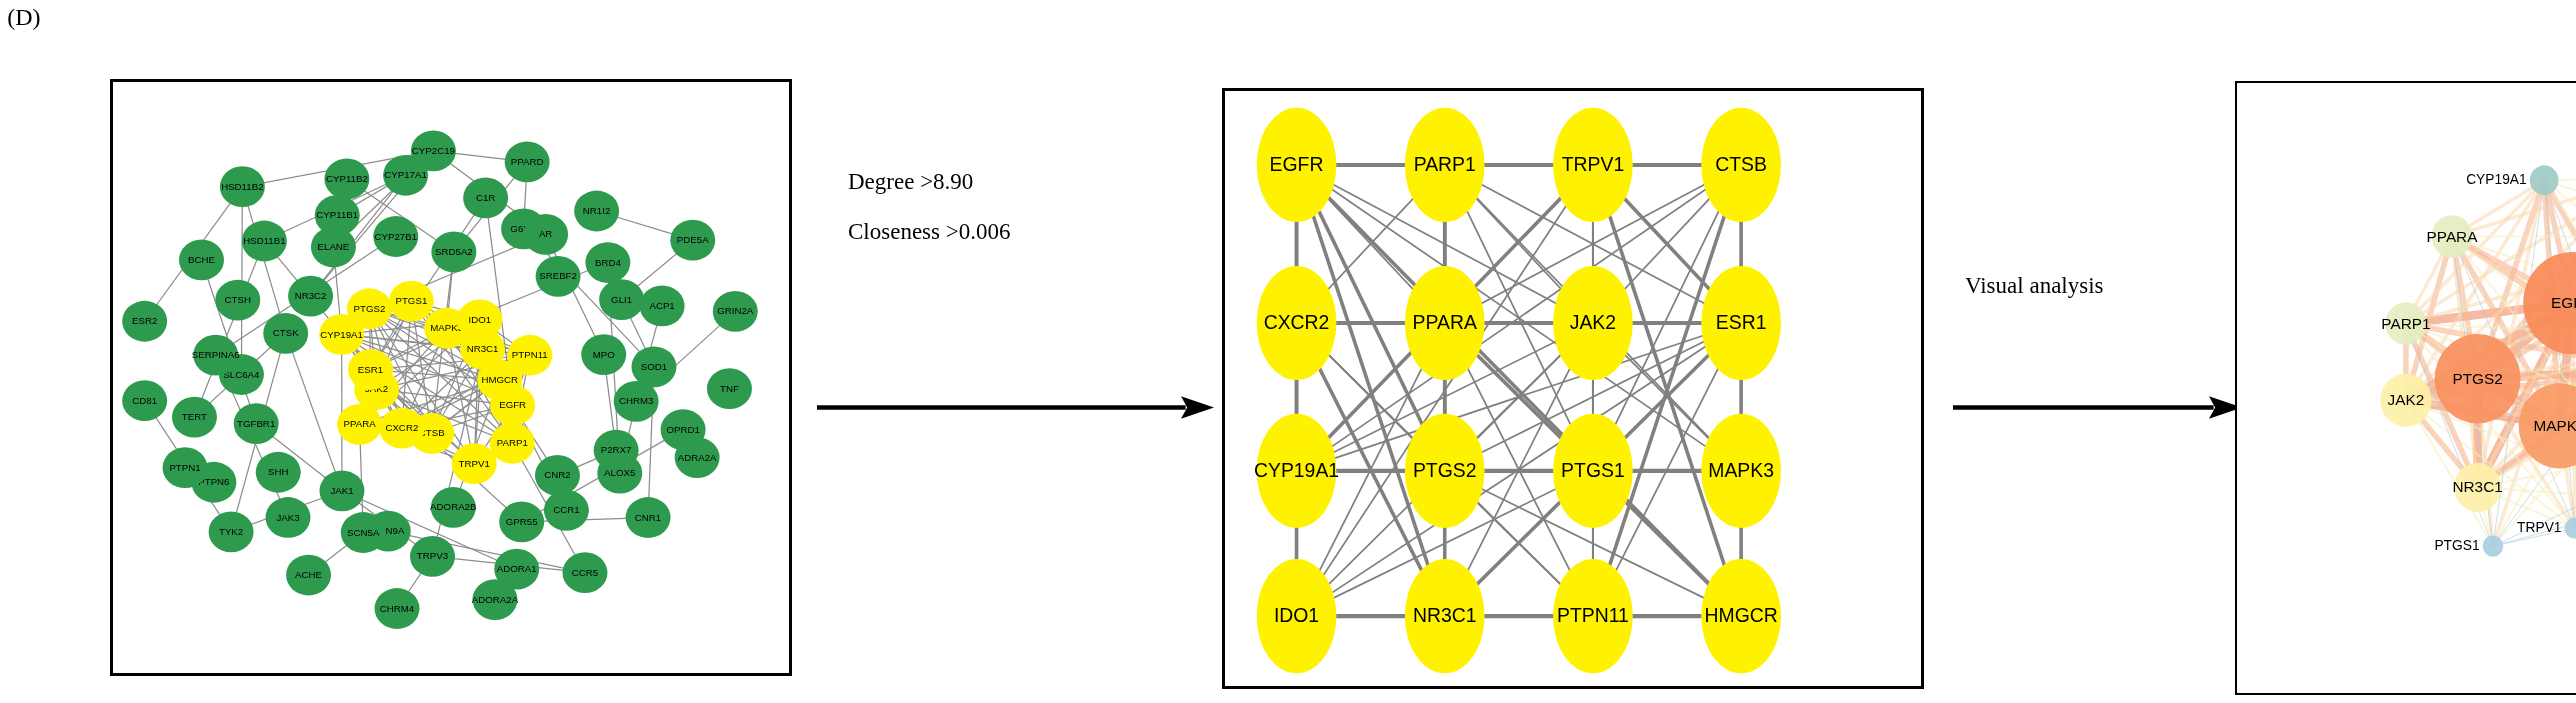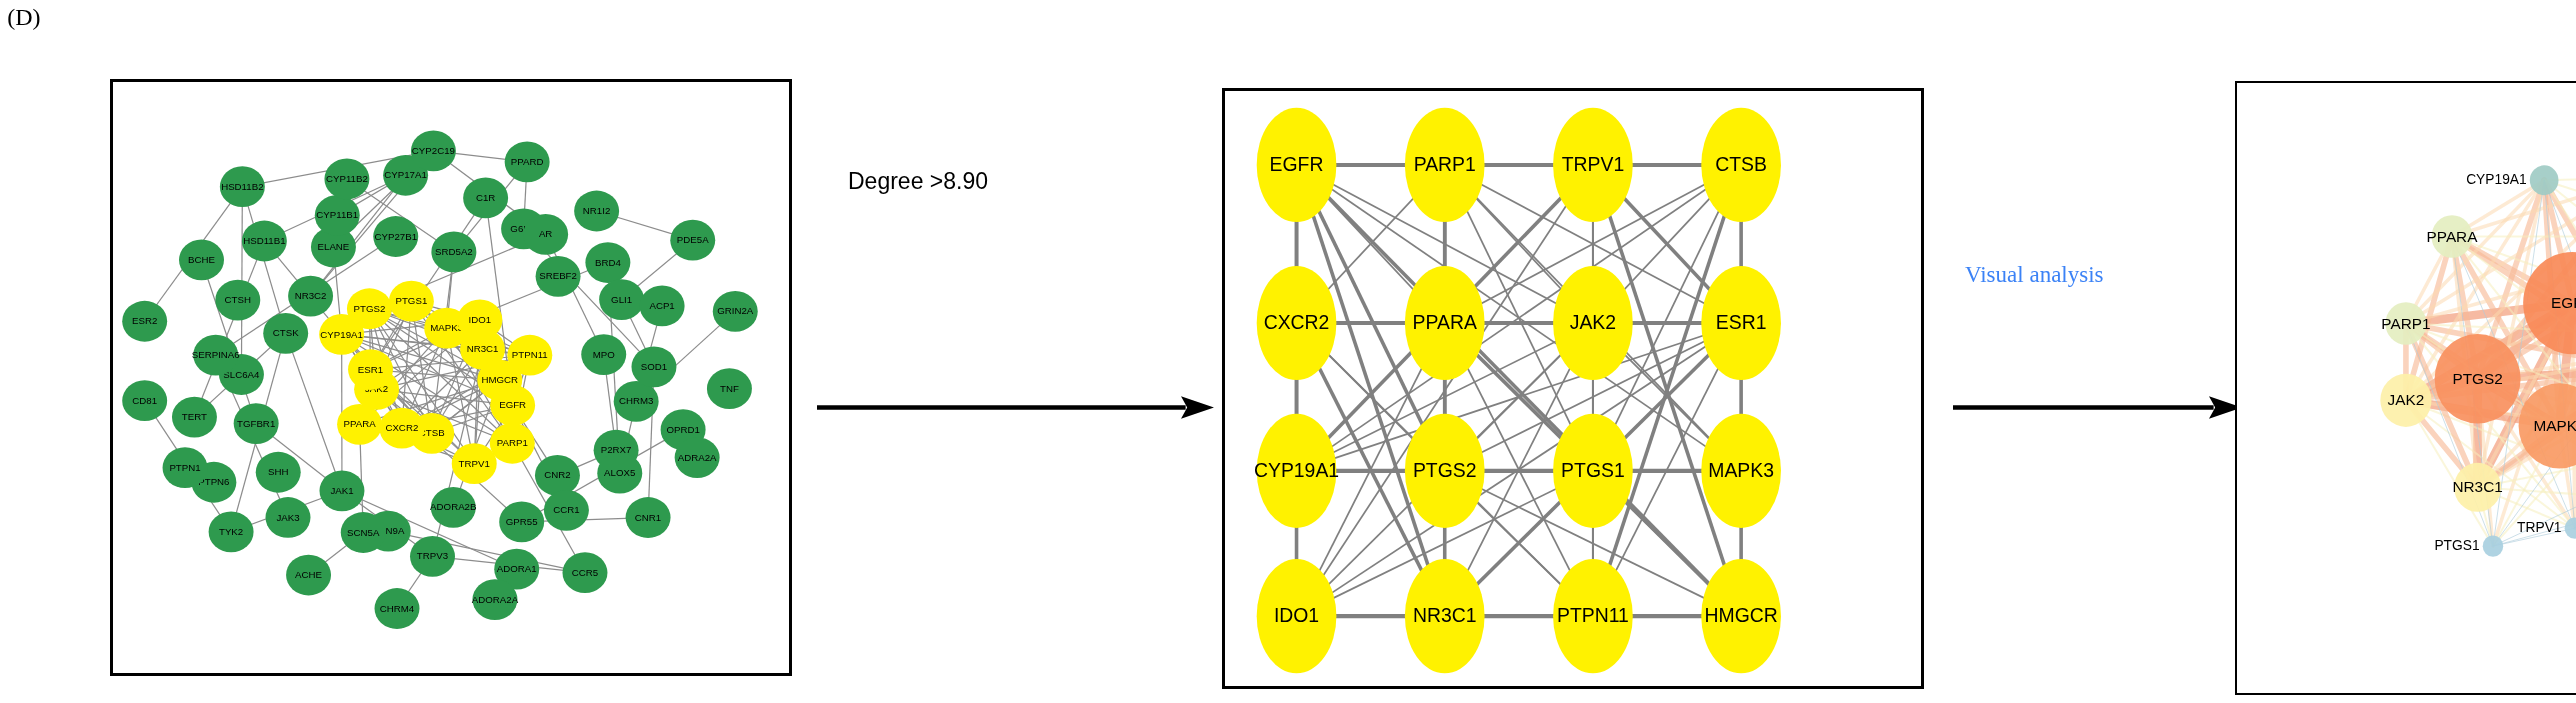--- a/index.html
+++ b/index.html
@@ -16,25 +16,25 @@
 
   .netsvg{position:absolute;left:0;top:0;width:100%;height:100%;display:block;}
 
   
   .arrow-wrap{position:absolute;}
   #arrow-1{left:817px;top:392px;width:397px;height:31px;}
   #arrow-2{left:1953px;top:392px;width:289px;height:31px;}
   .arrow-wrap svg{display:block;width:100%;height:100%;}
 
   #criteria{position:absolute;left:848px;top:170px;width:361px;
-       font-family:Liberation Sans, sans-serif;font-size:23px;color:#000;line-height:1.0;}
+       font-family:Liberation Serif, serif;font-size:23px;color:#000;line-height:1.0;}
   #criteria div{margin-bottom:27px;white-space:nowrap;}
 
-  #visual-analysis{position:absolute;left:1965px;top:262px;
-       font-family:"Liberation Serif",serif;font-size:23px;color:#3b82f6;white-space:nowrap;}
+  #visual-analysis{position:absolute;left:1965px;top:273px;
+       font-family:"Liberation Serif",serif;font-size:23px;color:#000000;white-space:nowrap;}
 
   
   text{font-family:"Liberation Sans",sans-serif;fill:#000;}
 </style>
 </head>
 <body>
 
 <div id="panel-label">(D)</div>
 
 <div class="panel" id="panel-ppi">
@@ -486,20 +486,21 @@
         <g>
           <ellipse cx="1206.408009659347" cy="601.4256961023247" rx="44" ry="40" fill="#2E9A4E"></ellipse>
           <text x="1206.408009659347" y="607.4256961023247" text-anchor="middle" font-size="19">TNF</text>
         </g>
       </g>
   </svg>
 </div>
 
 <div id="criteria">
   <div>Degree &gt;8.90</div>
+  <div>Closeness &gt;0.006</div>
 </div>
 
 <div class="arrow-wrap" id="arrow-1">
   <svg viewBox="0 0 770 60">
     <line x1="0" y1="30" x2="715" y2="30" stroke="#000" stroke-width="9"></line>
     <polygon points="706,8 770,30 706,52 718,30" fill="#000"></polygon>
   </svg>
 </div>
 
 <div class="panel" id="panel-hub">

